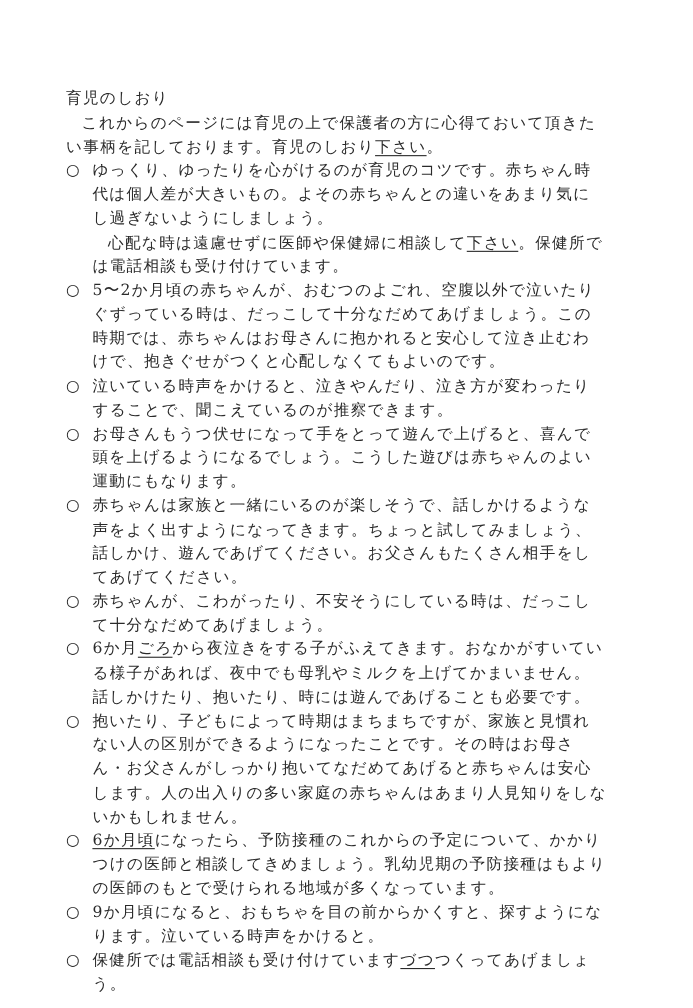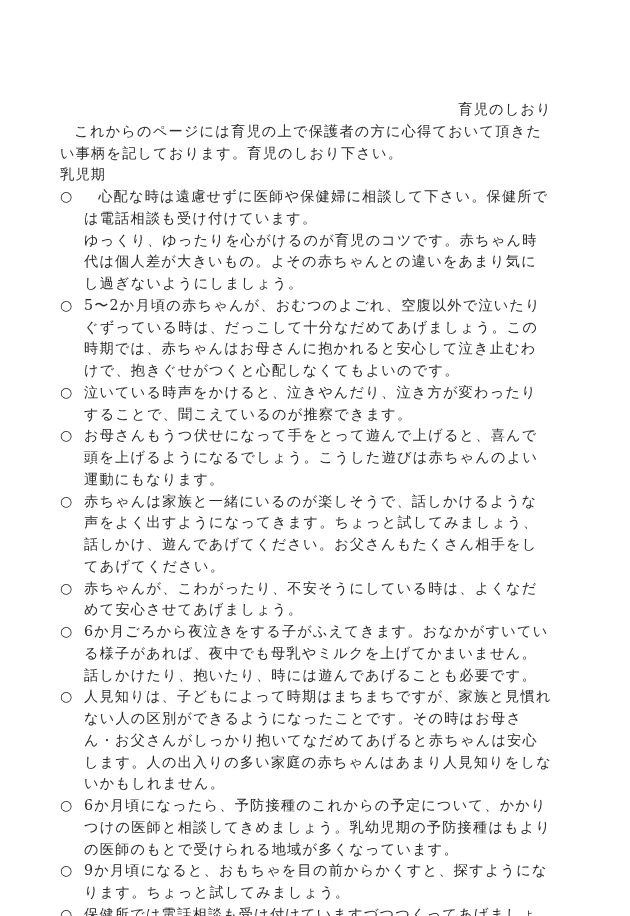--- a/index.html
+++ b/index.html
@@ -8,44 +8,43 @@
     position: absolute;
     left: 60px;
     top: 80px;
     width: 492px;
     font-family: "DejaVu Serif", "Liberation Serif", serif;
     font-size: 14.2px;
     line-height: 21.75px;
     color: #2a2a2a;
     letter-spacing: 1.2px;
   }
-  .title { text-align: right; margin-top: 19px; }
+  .title { text-align: left; }
   .para-indent { text-indent: 1em; }
   .heading { }
   .item { position: relative; padding-left: 24px; }
   .item .bullet { position: absolute; left: 0; top: 0; }
   .item .body { display: block; }
   .sub { text-indent: 1em; }
-  .u { text-underline-offset: 3px; }
+  .u { text-decoration: underline; text-underline-offset: 3px; }
   p { margin: 0; }
 </style>
 </head>
 <body>
 
 <div class="page">
   <p class="title">育児のしおり</p>
 
   <p class="para-indent"><span>これからのページには育児の上で保護者の方に心得ておいて頂きたい事柄を記しております。育児のしおり</span><span class="u">下さい</span><span>。</span></p>
 
-  <p class="heading">乳児期</p>
 
   <div class="item">
     <span class="bullet">○</span>
+    <span class="body">ゆっくり、ゆったりを心がけるのが育児のコツです。赤ちゃん時代は個人差が大きいもの。よその赤ちゃんとの違いをあまり気にし過ぎないようにしましょう。</span>
     <span class="body sub"><span>心配な時は遠慮せずに医師や保健婦に相談して</span><span class="u">下さい</span><span>。保健所では電話相談も受け付けています。</span></span>
-    <span class="body">ゆっくり、ゆったりを心がけるのが育児のコツです。赤ちゃん時代は個人差が大きいもの。よその赤ちゃんとの違いをあまり気にし過ぎないようにしましょう。</span>
   </div>
 
   <div class="item">
     <span class="bullet">○</span>
     <span class="body">5〜2か月頃の赤ちゃんが、おむつのよごれ、空腹以外で泣いたりぐずっている時は、だっこして十分なだめてあげましょう。この時期では、赤ちゃんはお母さんに抱かれると安心して泣き止むわけで、抱きぐせがつくと心配しなくてもよいのです。</span>
   </div>
 
   <div class="item">
     <span class="bullet">○</span>
     <span class="body">泣いている時声をかけると、泣きやんだり、泣き方が変わったりすることで、聞こえているのが推察できます。</span>
@@ -56,41 +55,41 @@
     <span class="body">お母さんもうつ伏せになって手をとって遊んで上げると、喜んで頭を上げるようになるでしょう。こうした遊びは赤ちゃんのよい運動にもなります。</span>
   </div>
 
   <div class="item">
     <span class="bullet">○</span>
     <span class="body">赤ちゃんは家族と一緒にいるのが楽しそうで、話しかけるような声をよく出すようになってきます。ちょっと試してみましょう、話しかけ、遊んであげてください。お父さんもたくさん相手をしてあげてください。</span>
   </div>
 
   <div class="item">
     <span class="bullet">○</span>
-    <span class="body">赤ちゃんが、こわがったり、不安そうにしている時は、よくなだめて安心させてあげましょう。</span>
+    <span class="body">赤ちゃんが、こわがったり、不安そうにしている時は、だっこして十分なだめてあげましょう。</span>
   </div>
 
   <div class="item">
     <span class="bullet">○</span>
     <span class="body"><span>6か月</span><span class="u">ごろ</span><span>から夜泣きをする子がふえてきます。おなかがすいている様子があれば、夜中でも母乳やミルクを上げてかまいません。話しかけたり、抱いたり、時には遊んであげることも必要です。</span></span>
   </div>
 
   <div class="item">
     <span class="bullet">○</span>
-    <span class="body">人見知りは、子どもによって時期はまちまちですが、家族と見慣れない人の区別ができるようになったことです。その時はお母さん・お父さんがしっかり抱いてなだめてあげると赤ちゃんは安心します。人の出入りの多い家庭の赤ちゃんはあまり人見知りをしないかもしれません。</span>
+    <span class="body">抱いたり、子どもによって時期はまちまちですが、家族と見慣れない人の区別ができるようになったことです。その時はお母さん・お父さんがしっかり抱いてなだめてあげると赤ちゃんは安心します。人の出入りの多い家庭の赤ちゃんはあまり人見知りをしないかもしれません。</span>
   </div>
 
   <div class="item">
     <span class="bullet">○</span>
     <span class="body"><span></span><span class="u">6か月頃</span><span>になったら、予防接種のこれからの予定について、かかりつけの医師と相談してきめましょう。乳幼児期の予防接種はもよりの医師のもとで受けられる地域が多くなっています。</span></span>
   </div>
 
   <div class="item">
     <span class="bullet">○</span>
-    <span class="body">9か月頃になると、おもちゃを目の前からかくすと、探すようになります。ちょっと試してみましょう。</span>
+    <span class="body">9か月頃になると、おもちゃを目の前からかくすと、探すようになります。泣いている時声をかけると。</span>
   </div>
 
   <div class="item">
     <span class="bullet">○</span>
     <span class="body"><span>保健所では電話相談も受け付けています</span><span class="u">づつ</span><span>つくってあげましょう。</span></span>
   </div>
 
 </div>
 
 </body></html>

